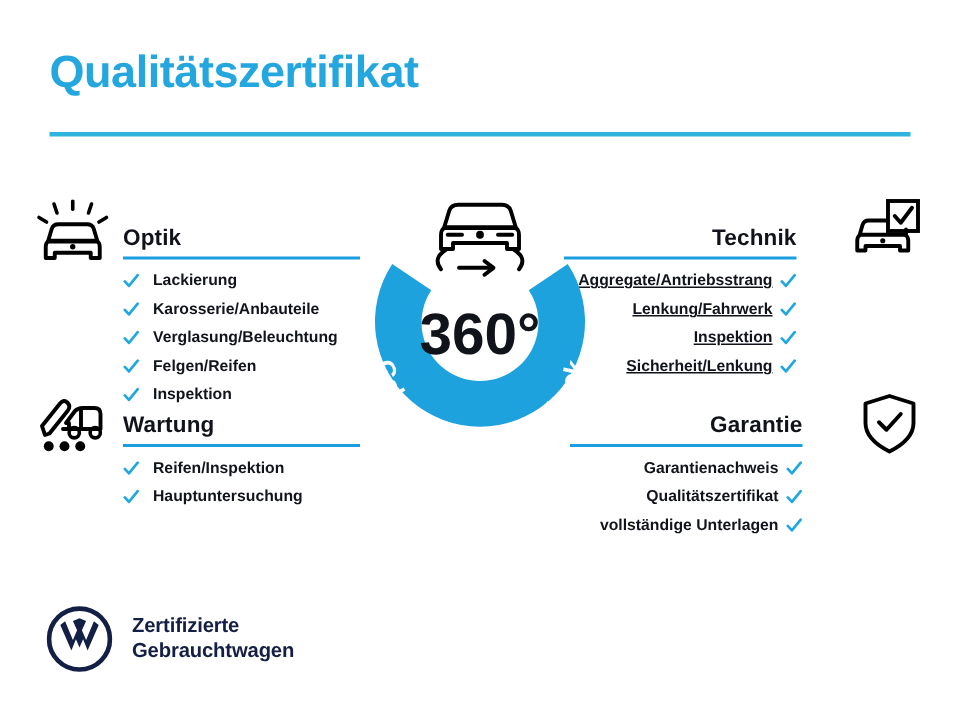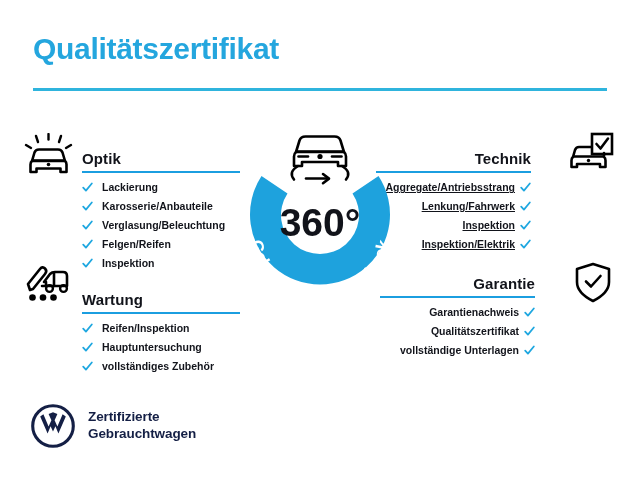--- a/index.html
+++ b/index.html
@@ -128,43 +128,37 @@
       </g>
       <g fill="none" stroke="#000" stroke-width="2.6" stroke-linejoin="round" stroke-linecap="round">
         <path d="M8 28 L10.5 19.5 Q11.5 16.5 15 16.5 L34 16.5 Q37.5 16.5 38.5 19.5 L41 28"></path>
         <path d="M8 28 Q6.5 29 6.5 31.5 L6.5 39 L12.5 39 L12.5 35.5 L36.5 35.5 L36.5 39 L42.5 39 L42.5 31.5 Q42.5 29 41 28 Z"></path>
         <line x1="9.5" y1="27.5" x2="39.5" y2="27.5"></line>
       </g>
       <circle cx="24.5" cy="31.5" r="1.8" fill="#000"></circle>
     </svg>
   </div>
 
-  <div class="section left" id="sec-wartung" style="left:82px;top:284px;width:158px;text-align:right;">
+  <div class="section left" id="sec-wartung" style="left:82px;top:268px;width:158px;text-align:right;">
     <div class="sec-head">
       <div class="sec-title">Wartung</div>
       <div class="sec-rule"></div>
     </div>
     <div class="items">
         <div class="item">
           <svg class="tick" viewBox="0 0 12 12">
             <path d="M1.3 6.1 L4.3 9.4 L10.7 1.6" fill="none" stroke="#1ea7e0" stroke-width="1.9" stroke-linecap="round" stroke-linejoin="round"></path>
           </svg>
           <span>Reifen/Inspektion</span>
         </div>
         <div class="item">
           <svg class="tick" viewBox="0 0 12 12">
             <path d="M1.3 6.1 L4.3 9.4 L10.7 1.6" fill="none" stroke="#1ea7e0" stroke-width="1.9" stroke-linecap="round" stroke-linejoin="round"></path>
           </svg>
           <span>Hauptuntersuchung</span>
-        </div>
-        <div class="item">
-          <svg class="tick" viewBox="0 0 12 12">
-            <path d="M1.3 6.1 L4.3 9.4 L10.7 1.6" fill="none" stroke="#1ea7e0" stroke-width="1.9" stroke-linecap="round" stroke-linejoin="round"></path>
-          </svg>
-          <span>vollständiges Zubehör</span>
         </div>
       </div>
   </div>
   <div class="sec-icon" style="left:22px;top:262px;width:52px;height:46px;">
     <svg viewBox="0 0 52 46" width="52" height="46">
       <g fill="none" stroke="#000" stroke-width="2.6" stroke-linejoin="round" stroke-linecap="round">
         <path d="M22 20 L28 12 Q30 10 33 10 L41 10 Q45 10 45 14 L45 24 L20 24"></path>
         <path d="M24 24 L24 20"></path>
         <path d="M32 11 L32 24"></path>
       </g>
@@ -197,21 +191,21 @@
             <path d="M1.3 6.1 L4.3 9.4 L10.7 1.6" fill="none" stroke="#1ea7e0" stroke-width="1.9" stroke-linecap="round" stroke-linejoin="round"></path>
           </svg>
         </div>
         <div class="item">
           <span>Inspektion</span>
           <svg class="tick" viewBox="0 0 12 12">
             <path d="M1.3 6.1 L4.3 9.4 L10.7 1.6" fill="none" stroke="#1ea7e0" stroke-width="1.9" stroke-linecap="round" stroke-linejoin="round"></path>
           </svg>
         </div>
         <div class="item">
-          <span>Inspektion/Elektrik</span>
+          <span>Sicherheit/Lenkung</span>
           <svg class="tick" viewBox="0 0 12 12">
             <path d="M1.3 6.1 L4.3 9.4 L10.7 1.6" fill="none" stroke="#1ea7e0" stroke-width="1.9" stroke-linecap="round" stroke-linejoin="round"></path>
           </svg>
         </div>
       </div>
   </div>
   <div class="sec-icon" style="left:567px;top:131px;width:48px;height:46px;">
     <svg viewBox="0 0 48 46" width="48" height="46">
       <g fill="none" stroke="#000" stroke-width="2.6" stroke-linejoin="round" stroke-linecap="round">
         <path d="M6 26 L8 19 Q9 16 12 16 L24 16"></path>

